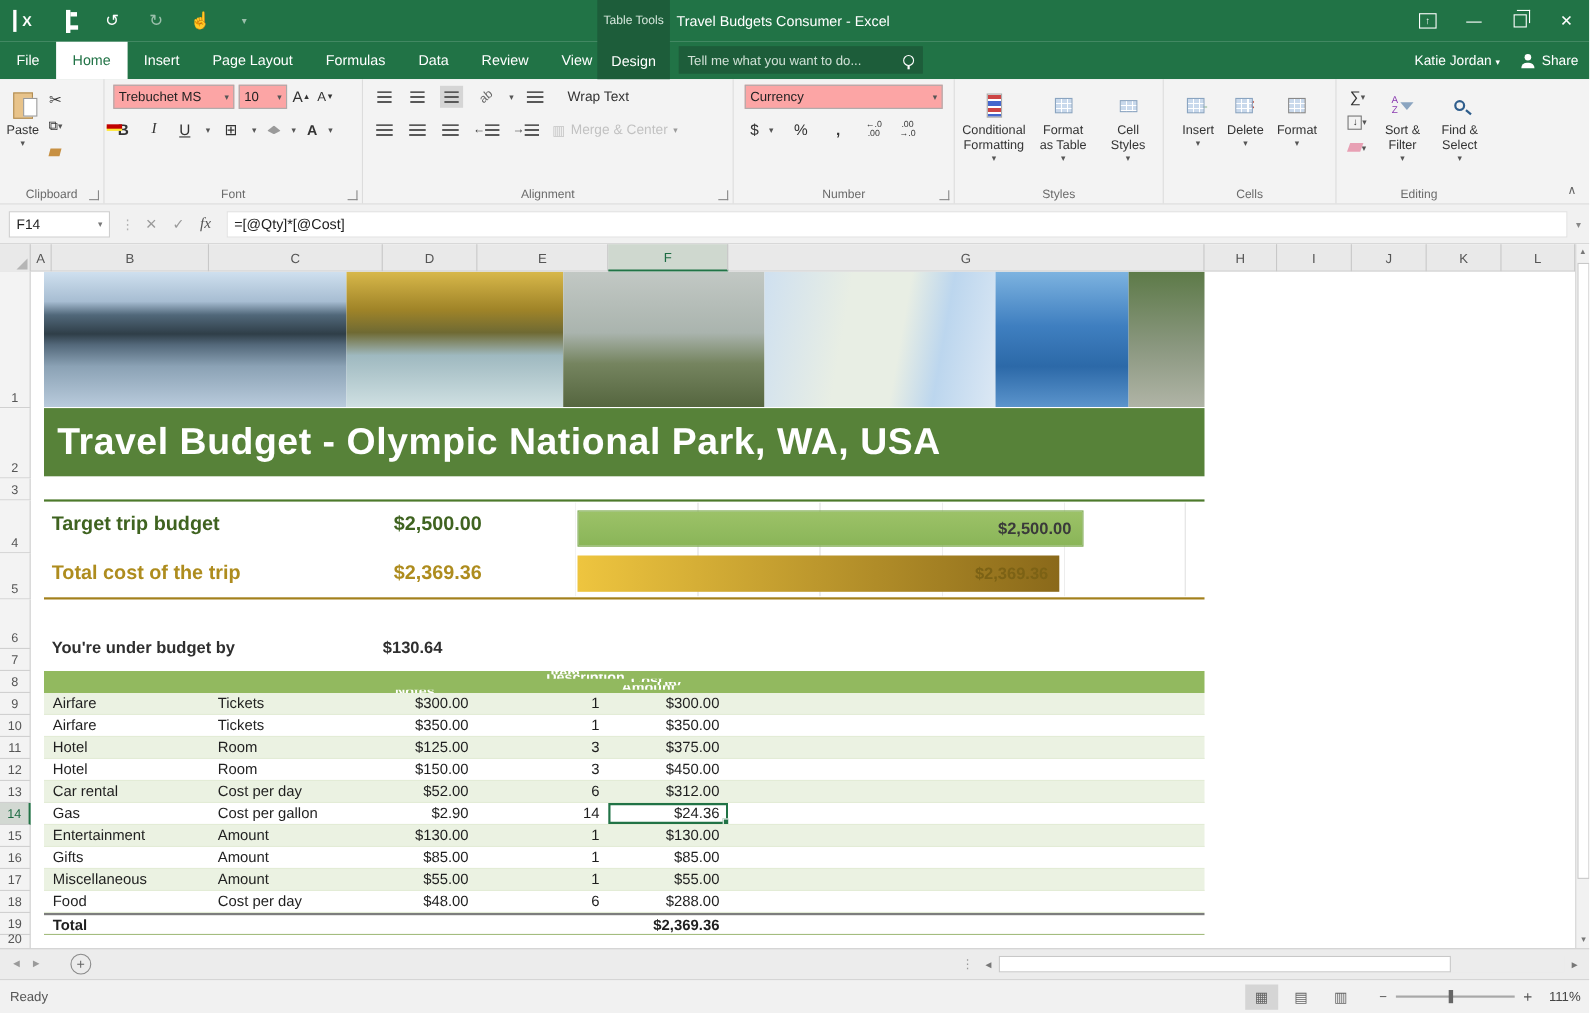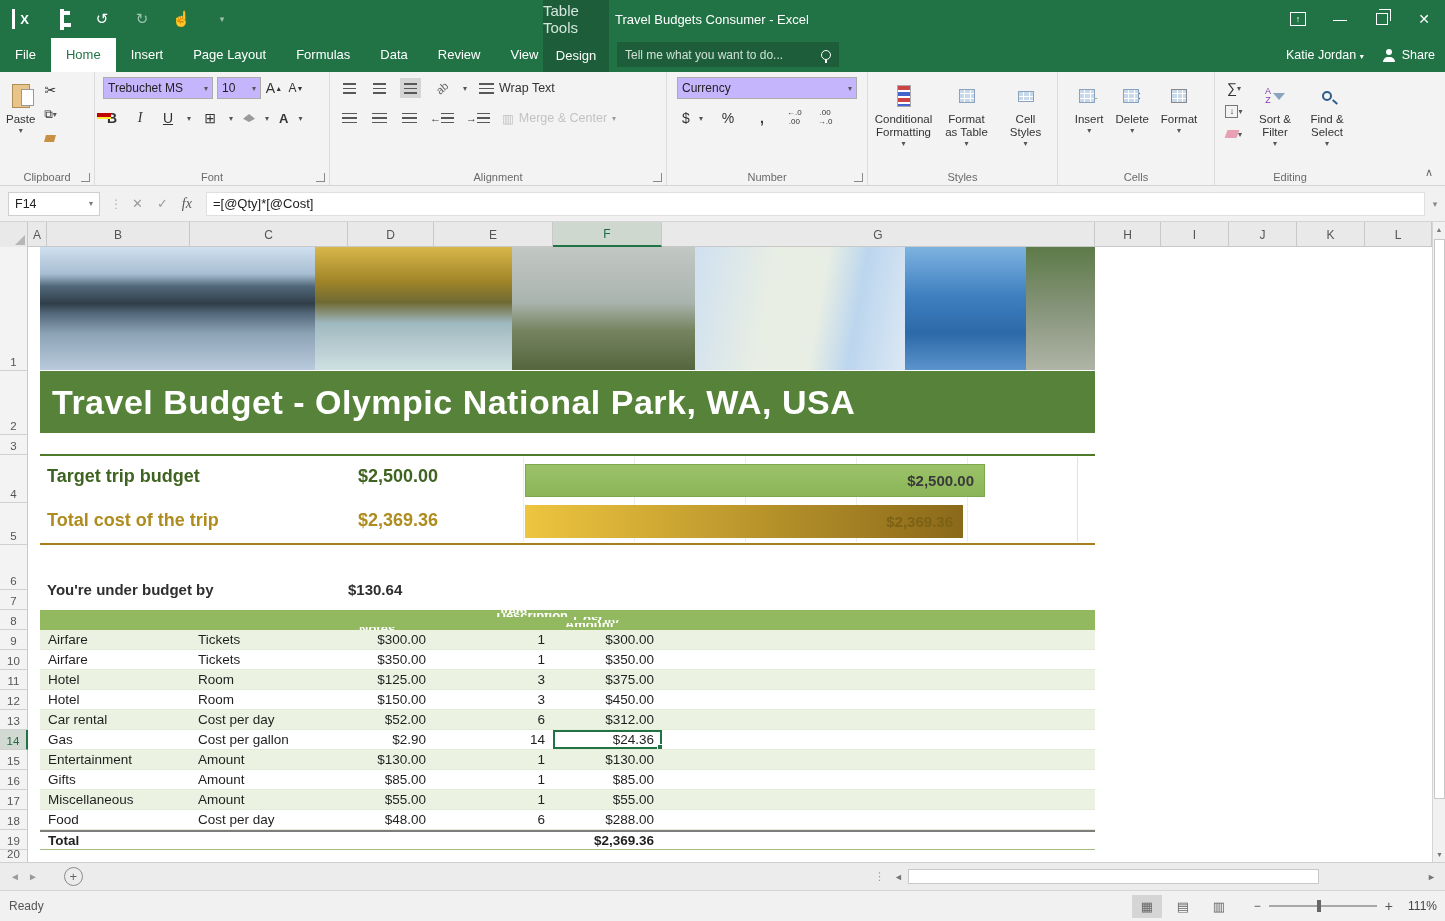--- a/index.html
+++ b/index.html
@@ -17,21 +17,21 @@
   .dim { opacity:.55; }
   .title-text { position:absolute; left:615px; top:0; height:38px; display:flex; align-items:center; color:#fff; font-size:13px; }
   .win-btns { position:absolute; right:0; top:0; height:38px; display:flex; }
   .wb { width:42px; height:38px; display:flex; align-items:center; justify-content:center; color:#fff; font-size:14px; }
   .i-restore { width:12px; height:12px; border:1.5px solid #fff; position:relative; }
   .i-restore:before { content:""; position:absolute; left:2px; top:-5px; width:11px; height:11px; border:1.5px solid #fff; border-bottom:none; border-left:none; }
   .i-ribbonopt { width:16px; height:14px; border:1.5px solid #fff; display:flex; align-items:center; justify-content:center; font-size:9px; color:#fff; }
 
   
   .context-block { position:absolute; left:543px; top:0; width:66px; height:72px; background:#1d5d3a; z-index:3; }
-  .context-block .tt { height:38px; display:flex; align-items:center; justify-content:center; color:#d5e7dc; font-size:15px; }
+  .context-block .tt { height:38px; display:flex; align-items:center; justify-content:center; color:#d5e7dc; font-size:11px; }
   .context-block .design { height:34px; display:flex; align-items:center; justify-content:center; color:#fff; font-size:13px; }
 
   
   .tabrow { position:absolute; left:0; top:38px; width:1445px; height:34px; background:#217346; display:flex; align-items:flex-end; }
   .rtab { padding:0 15px; height:34px; line-height:34px; color:#fff; font-size:13px; white-space:nowrap; }
   .rtab.active { background:#fff; color:#217346; }
   .tellme { position:absolute; left:617px; top:42px; width:222px; height:25px; background:#1d5d3a; display:flex; align-items:center; color:#cfe0d5; font-size:12px; padding:0 8px; }
   .tellme .bulb { margin-left:auto; width:10px; height:10px; border:1.5px solid #fff; border-radius:50%; position:relative; }
   .tellme .bulb:after { content:""; position:absolute; left:2.5px; bottom:-4px; width:2px; height:3px; background:#fff; }
   .acct { position:absolute; right:10px; top:38px; height:34px; display:flex; align-items:center; gap:18px; color:#fff; font-size:12.5px; }
@@ -43,21 +43,21 @@
   .ribbon { position:absolute; left:0; top:72px; width:1445px; height:114px; background:#f3f3f3; border-bottom:1px solid #d5d5d5; display:flex; font-size:11.5px; color:#444; }
   .rgroup { position:relative; border-right:1px solid #dcdcdc; height:100%; padding-top:4px; }
   .glabel { position:absolute; bottom:2px; left:0; right:0; text-align:center; font-size:11px; color:#6a6a6a; }
   .launcher { position:absolute; bottom:3px; right:4px; width:9px; height:9px; border-left:1px solid #888; border-bottom:1px solid #888; transform:rotate(-90deg); font-size:0; }
   .bigbtn { display:flex; flex-direction:column; align-items:center; justify-content:flex-start; text-align:center; color:#333; line-height:1.15; padding:3px 6px; }
   .bigbtn .bicon { height:34px; display:flex; align-items:center; justify-content:center; }
   .caret { font-size:8px; color:#555; }
   .smallrow { display:flex; align-items:center; gap:8px; height:24px; }
   .sbtn { display:flex; align-items:center; justify-content:center; min-width:18px; height:20px; color:#333; font-size:14px; }
   .sel-box { background:#d5d5d5; }
-  .combo { background:#c4b5fd; border:1px solid #ababab; display:flex; align-items:center; font-size:12px; color:#222; padding:0 4px; height:22px; }
+  .combo { background:#fca5a5; border:1px solid #ababab; display:flex; align-items:center; font-size:12px; color:#222; padding:0 4px; height:22px; }
   .combo .cv { flex:1; }
   .lines3 { width:15px; height:11px; background:repeating-linear-gradient(180deg,#585858 0 1.5px,transparent 1.5px 4.5px); }
   .lines3.short { background:repeating-linear-gradient(180deg,#585858 0 1.5px,transparent 1.5px 4.5px); width:13px; }
   .clrbar { display:flex; flex-direction:column; align-items:center; line-height:1; font-size:13px; font-weight:bold; color:#333; }
   .clrbar .bar { width:14px; height:4px; margin-top:1px; }
   .minigrid { width:16px; height:14px; border:1px solid #8aa4c0; background:
       linear-gradient(#c9d9ec,#c9d9ec); position:relative; }
   .minigrid:before { content:""; position:absolute; inset:0; background:
       repeating-linear-gradient(180deg,transparent 0 3.5px,#fff 3.5px 4.5px),
       repeating-linear-gradient(90deg,transparent 0 4.5px,#fff 4.5px 5.5px); }
@@ -278,21 +278,21 @@
             <span class="lines3 short"></span>
           </span>
         <span class="sbtn">
             <span class="lines3 short"></span>
           </span>
         <span class="sbtn sel-box" style="padding:0 4px;">
             <span class="lines3 short"></span>
           </span>
         <span class="sbtn" style="transform:rotate(-40deg);font-size:11px;color:#666;">ab</span>
           <span class="caret">▾</span>
-        <span class="sbtn" style="gap:5px; font-size:12.5px; color:#333;">
+        <span class="sbtn" style="gap:22px; font-size:12.5px; color:#333;">
             <span class="lines3"></span>
             <span>Wrap Text</span>
           </span>
       </div>
       <div class="smallrow" style="margin-top:6px; gap:12px;">
         <span class="sbtn">
             <span class="lines3"></span>
           </span>
         <span class="sbtn">
             <span class="lines3"></span>

